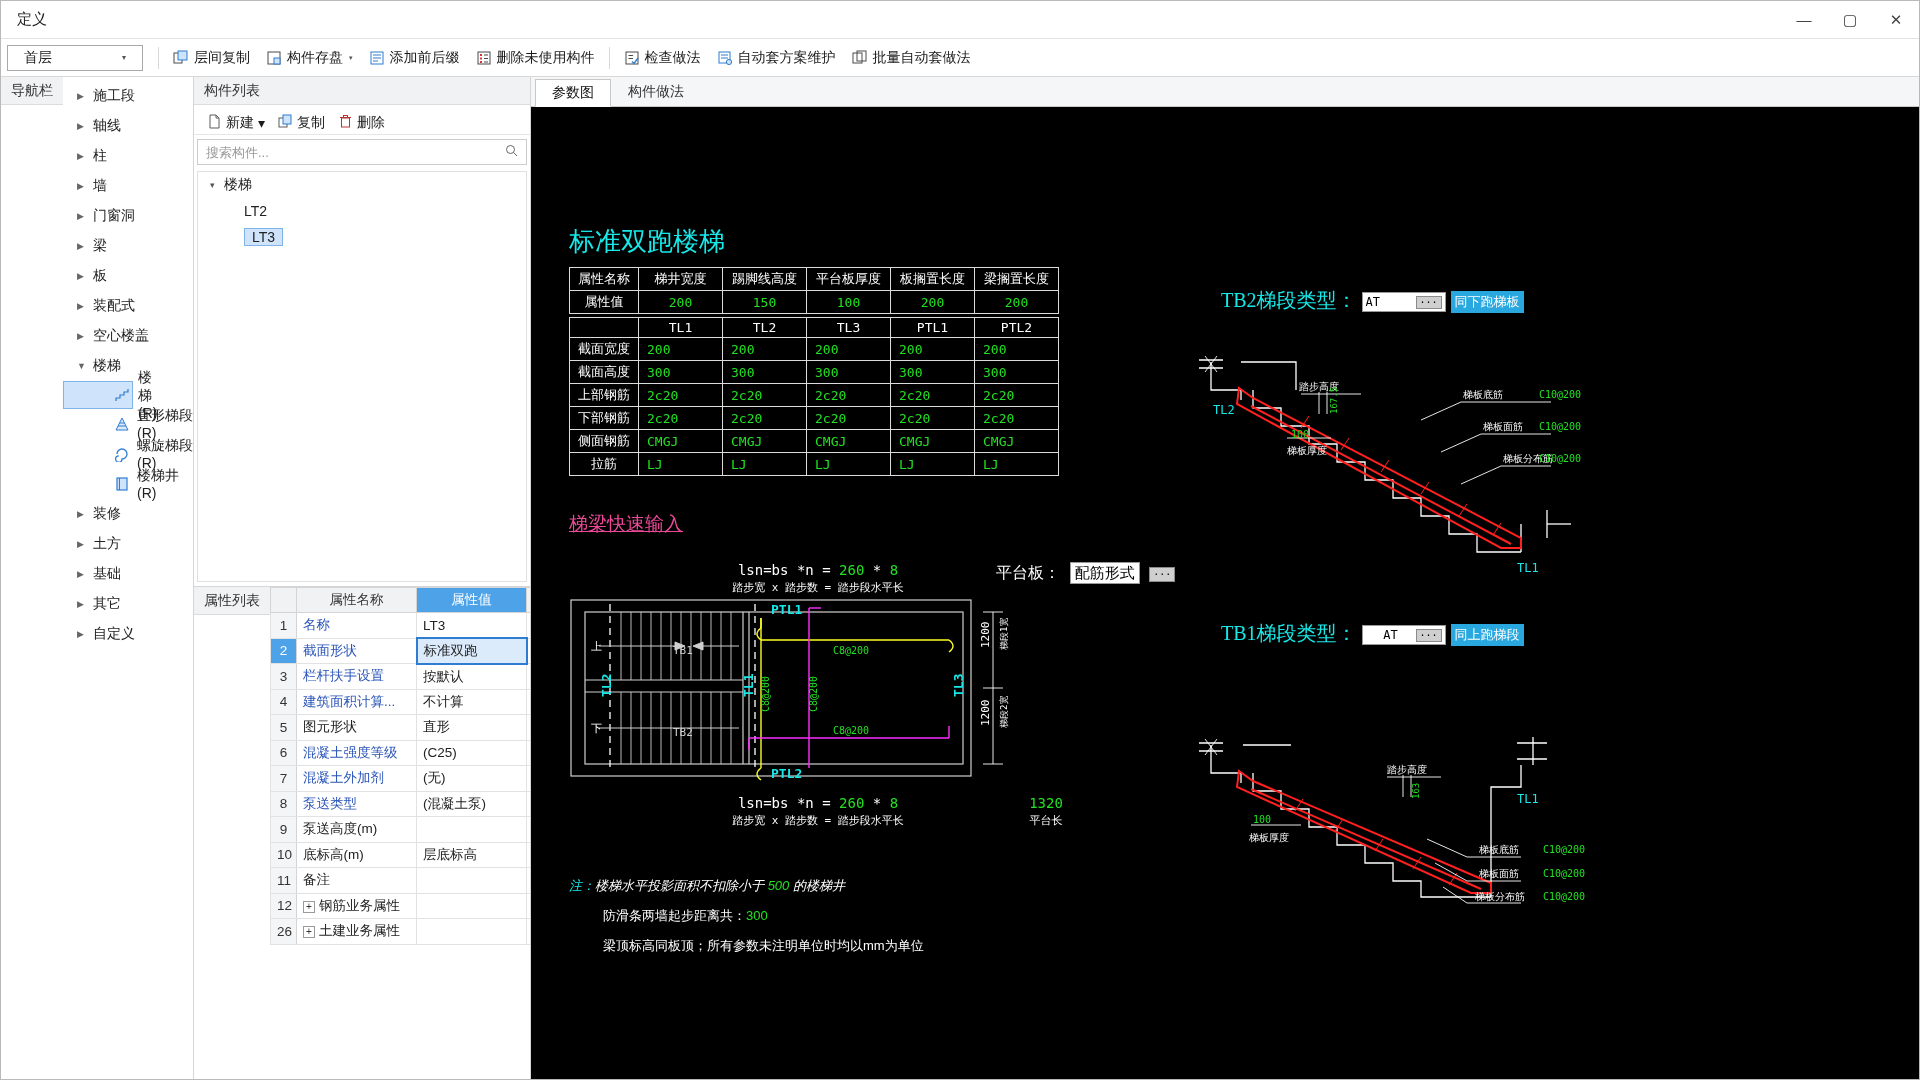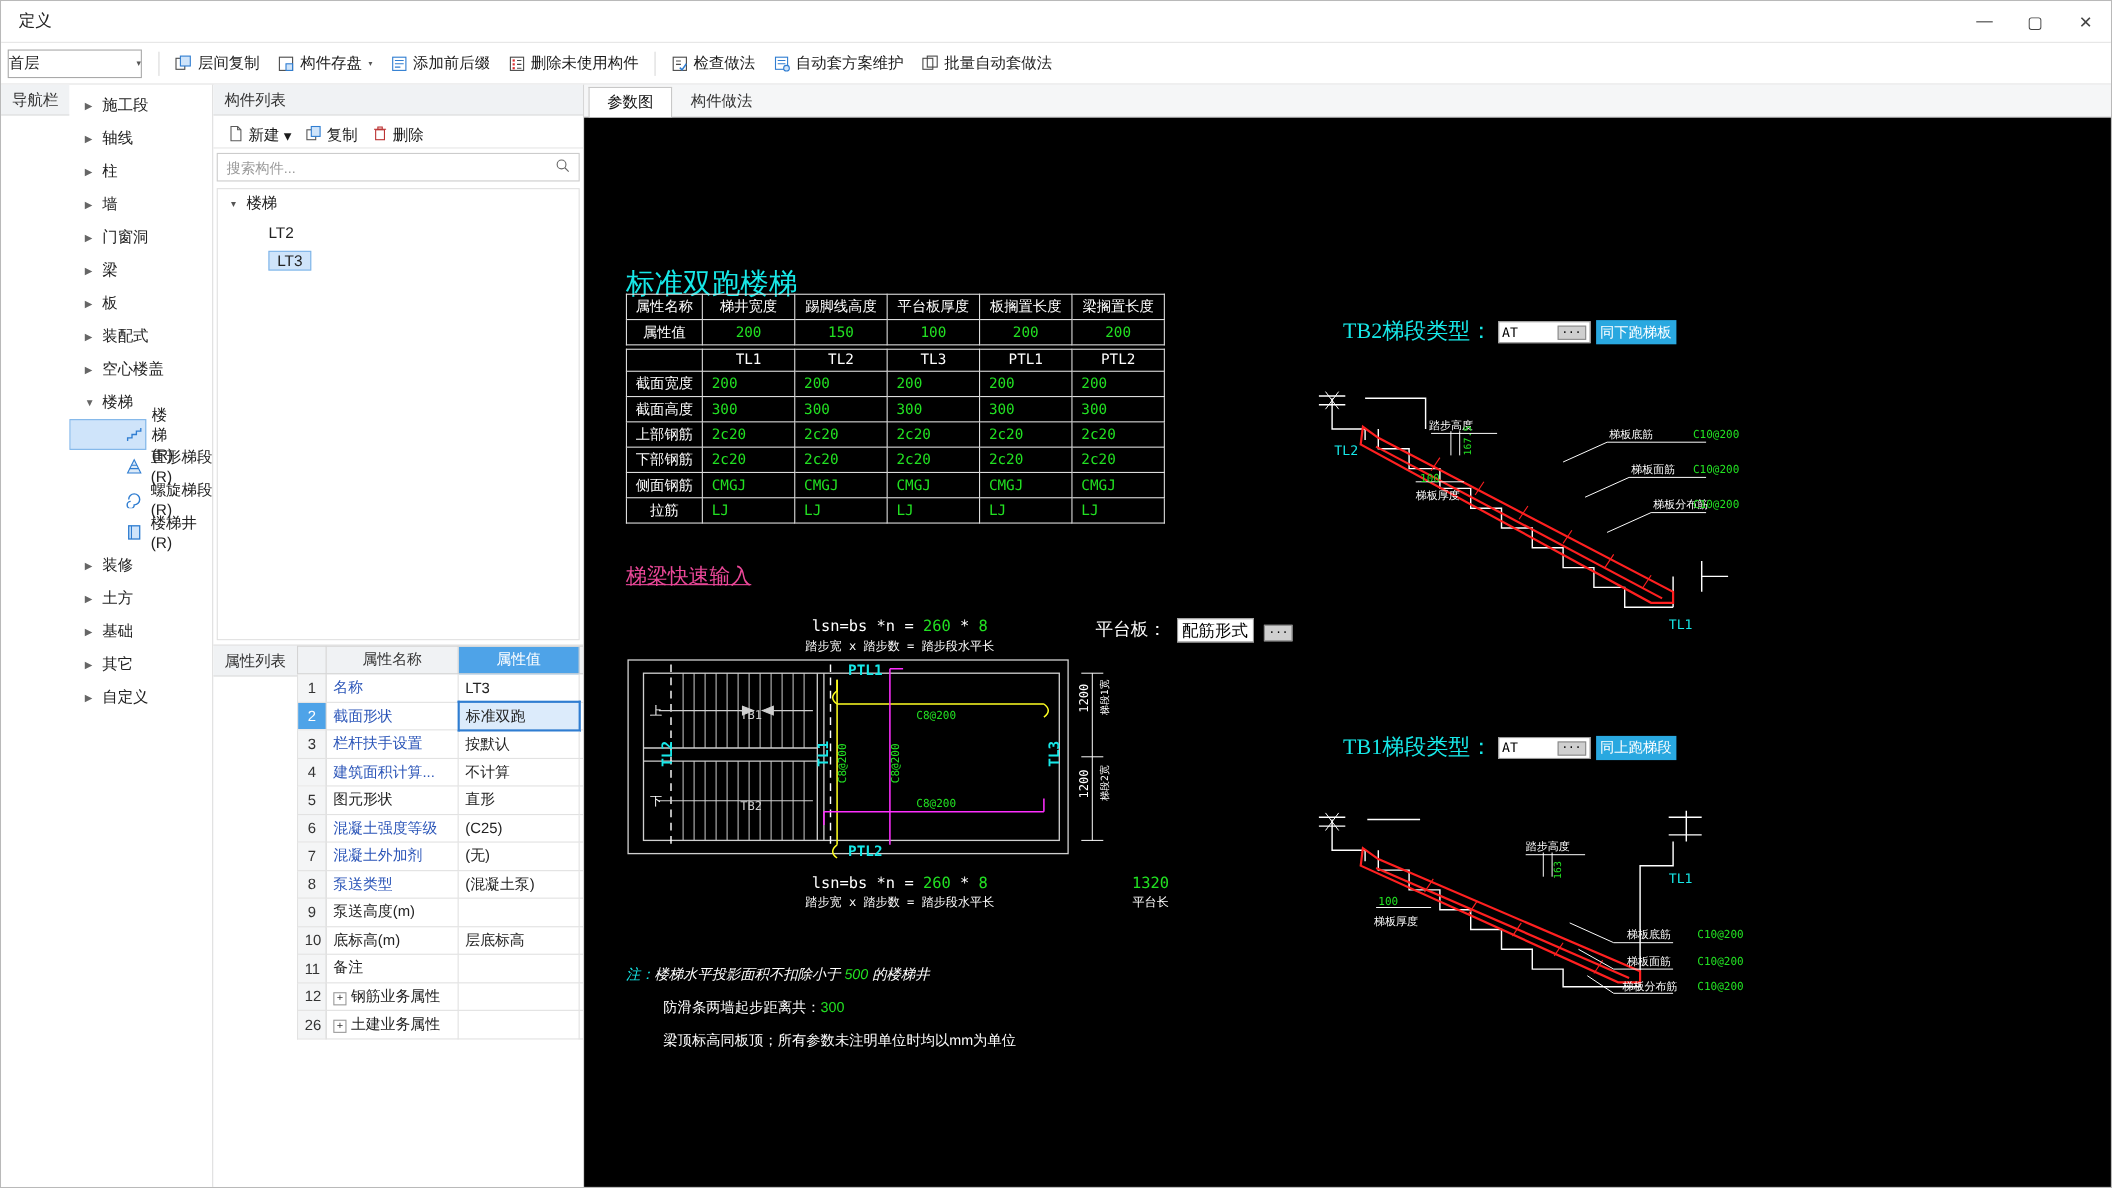--- a/index.html
+++ b/index.html
@@ -18,22 +18,22 @@
   .titlebar { height: 38px; background: #ffffff; display: flex; align-items: center;
               border-bottom: 1px solid #e3e3e3; flex: none; }
   .titlebar .title { margin-left: 16px; font-size: 15px; color: #222; }
   .titlebar .spacer { flex: 1; }
   .winbtn { width: 46px; height: 38px; display: flex; align-items: center;
             justify-content: center; color: #444; font-size: 15px; }
 
   
   .toolbar { height: 38px; background: #ffffff; display: flex; align-items: center;
              padding: 0 6px; border-bottom: 1px solid #d8d8d8; flex: none; gap: 2px; }
-  .floorsel { width: 122px; height: 26px; border: 1px solid #a9a9a9; background: #fff;
-              display: flex; align-items: center; padding: 0 0; font-size: 14px;
+  .floorsel { width: 136px; height: 26px; border: 1px solid #a9a9a9; background: #fff;
+              display: flex; align-items: center; padding: 0 16px; font-size: 14px;
               margin-right: 8px; }
   .floorsel .lbl { flex: 1; }
   .floorsel .arrow { font-size: 8px; color: #555; }
   .tb-sep { width: 1px; height: 22px; background: #d9d9d9; margin: 0 5px; }
   .tbtn { height: 28px; display: flex; align-items: center; gap: 5px; padding: 0 7px;
           font-size: 14px; color: #1b1b1b; white-space: nowrap; }
   .tbtn .ic { width: 16px; height: 16px; flex: none; display:inline-block; }
   .tbtn .caret { font-size: 7px; color: #555; margin-left: 1px; }
 
   
@@ -498,21 +498,21 @@
     </div>
 
     <div class="rightpane">
       <div class="tabstrip">
         <div class="tab active">参数图</div>
         <div class="tab">构件做法</div>
       </div>
 
       <div class="canvas">
 
-        <h1 class="cadtitle cad" style="left:38px; top:133px;">标准双跑楼梯</h1>
+        <h1 class="cadtitle cad" style="left:38px; top:117px;">标准双跑楼梯</h1>
 
         <div class="cad" style="left:38px; top:160px;">
           <table class="cadtbl">
             <tbody>
                 <tr>
               <td class="hdr" style="width:60px">属性名称</td>
               <td class="hdr" style="width:84px">梯井宽度</td>
               <td class="hdr" style="width:84px">踢脚线高度</td>
               <td class="hdr" style="width:84px">平台板厚度</td>
               <td class="hdr" style="width:84px">板搁置长度</td>
@@ -648,21 +648,21 @@
           <text x="272" y="56" fill="#ffffff" font-size="10" font-family="'DejaVu Sans Mono',monospace">梯板底筋</text>
           <text x="348" y="56" fill="#22e022" font-size="10" font-family="'DejaVu Sans Mono',monospace">C10@200</text>
           <text x="292" y="88" fill="#ffffff" font-size="10" font-family="'DejaVu Sans Mono',monospace">梯板面筋</text>
           <text x="348" y="88" fill="#22e022" font-size="10" font-family="'DejaVu Sans Mono',monospace">C10@200</text>
           <text x="312" y="120" fill="#ffffff" font-size="10" font-family="'DejaVu Sans Mono',monospace">梯板分布筋</text>
           <text x="348" y="120" fill="#22e022" font-size="10" font-family="'DejaVu Sans Mono',monospace">C10@200</text>
           <text x="22" y="72" fill="#17e8e8" font-size="12" font-family="'DejaVu Sans Mono',monospace">TL2</text>
           <text x="326" y="230" fill="#17e8e8" font-size="12" font-family="'DejaVu Sans Mono',monospace">TL1</text>
         </svg>
 
-        <div class="cad" style="left:690px; top:558px; font-family:'Liberation Serif',serif; font-size:20px;">
+        <div class="cad" style="left:690px; top:513px; font-family:'Liberation Serif',serif; font-size:20px;text-align:center;">
           <span class="cy">TB1梯段类型：</span>
           <span class="atbox">
             <span class="v">AT</span>
             <span class="dots">···</span>
           </span>
           <span class="bluebtn">同上跑梯段</span>
         </div>
 
         <svg class="cad" style="left:660px; top:600px;" width="540" height="250">
           <g stroke="#ffffff" fill="none" stroke-width="1.3">

